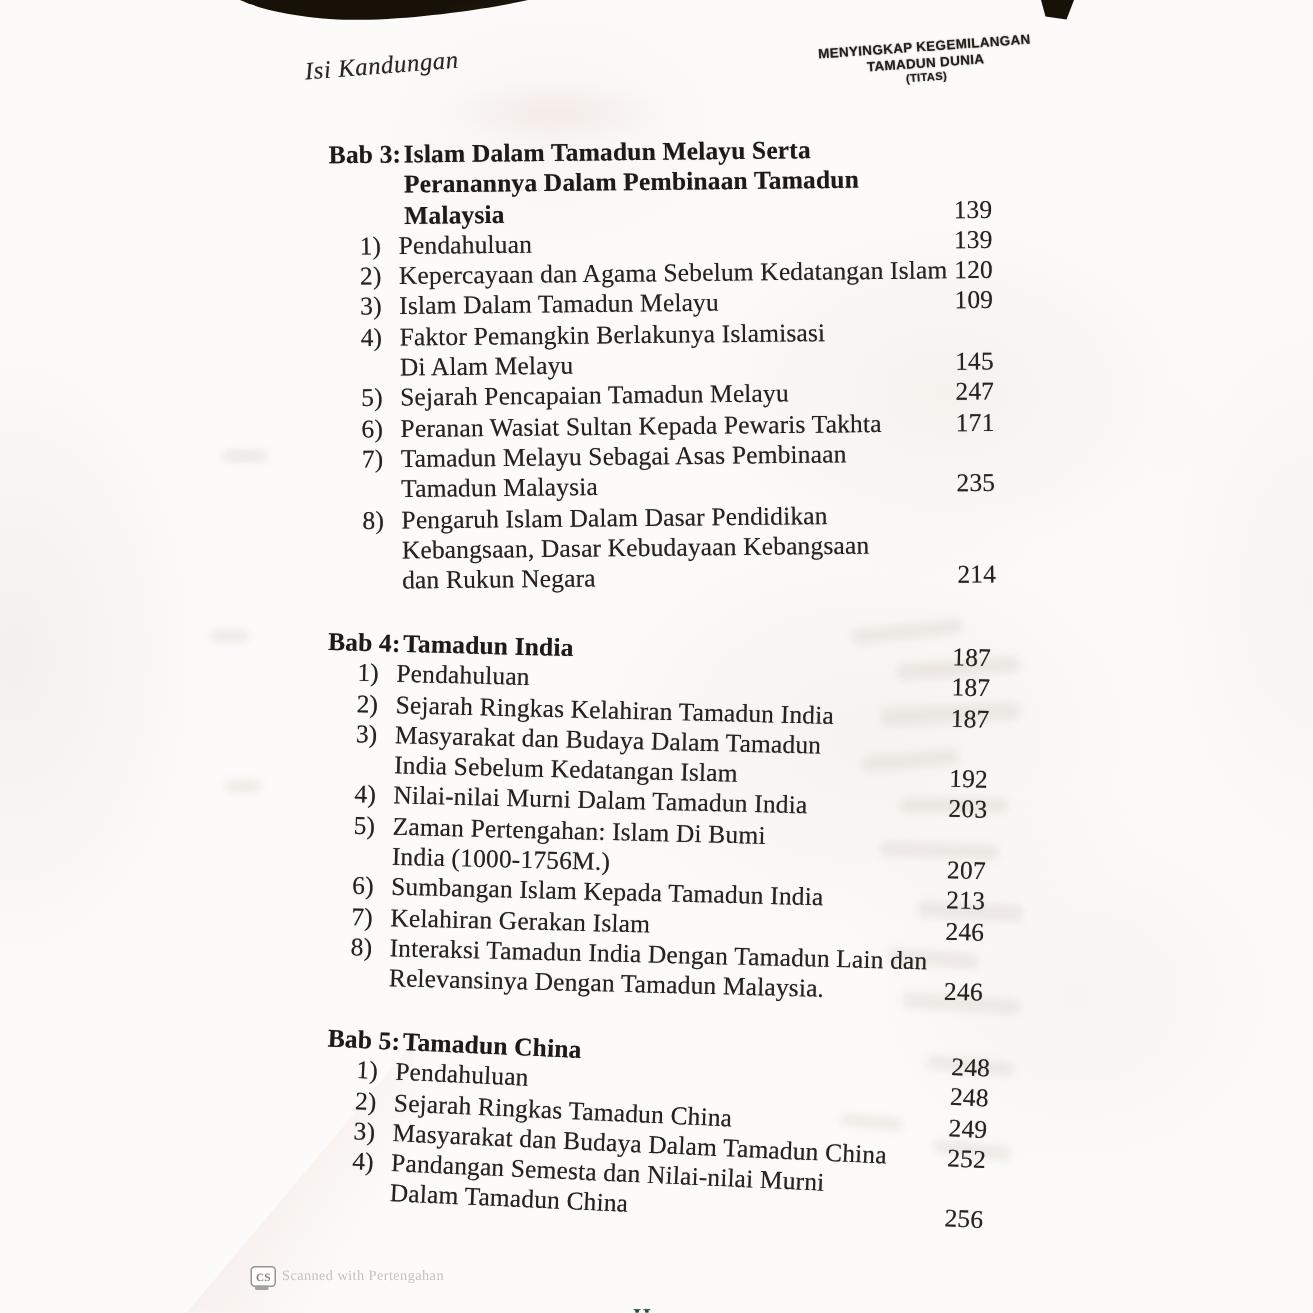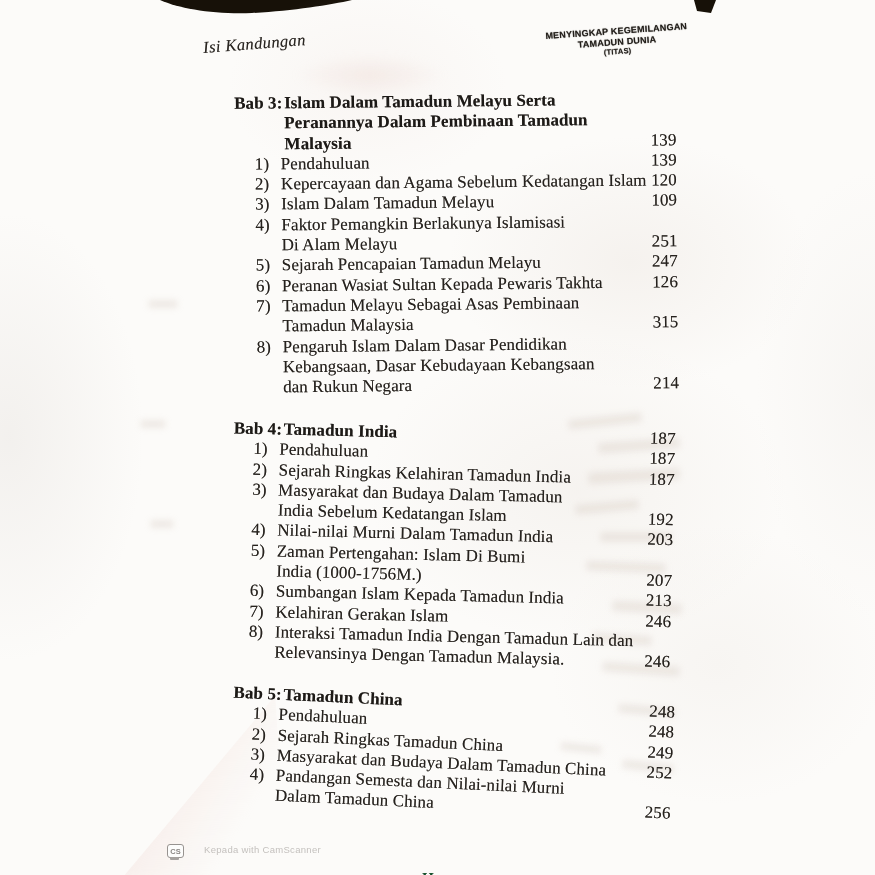--- a/index.html
+++ b/index.html
@@ -29,21 +29,21 @@
   .stamp{
     position:absolute;left:528px;top:26px;width:178px;z-index:6;
     transform:rotate(-4deg);transform-origin:center;
     text-align:center;color:#221e1a;
     font-family:"Liberation Sans","DejaVu Sans",sans-serif;
     font-weight:bold;font-size:9px;line-height:10.5px;letter-spacing:0.2px;
     text-shadow:0 0 1px rgba(34,30,26,0.65);
   }
   .stamp .s3{font-size:7.5px;}
   .toc{
-    position:absolute;left:218px;top:94px;width:460px;z-index:6;
+    position:absolute;left:203px;top:94px;width:460px;z-index:6;
     font-size:17px;line-height:20.3px;color:#26221e;letter-spacing:0.1px;
     text-shadow:0 0 0.5px rgba(38,34,30,0.55);
   }
   .chapter{position:relative;}
   .chapter.tilt-a{transform:rotate(-0.6deg);transform-origin:left top;}
   .chapter.tilt-b{transform:rotate(1.4deg);transform-origin:left top;margin-top:20px;}
   .chapter.tilt-c{transform:rotate(2.6deg);transform-origin:left top;margin-top:20px;}
   .entry{position:relative;display:flex;padding-right:46px;}
   .entry .left{display:flex;align-items:flex-start;white-space:nowrap;}
   .entry .pg{position:absolute;right:2px;bottom:0;min-width:36px;text-align:right;}
@@ -54,22 +54,22 @@
   .entry.item{padding-left:36px;}
   .entry.item .item-num{width:26px;flex:0 0 auto;}
   .folio{
     position:absolute;left:422px;top:832px;z-index:6;
     font-weight:bold;font-size:14px;letter-spacing:1px;color:#14532d;
     text-shadow:0 0 0.5px rgba(38,34,30,0.5);
     margin-top:39px;
   }
   .watermark{
     position:absolute;left:167px;top:844px;z-index:7;
-    display:flex;align-items:flex-start;gap:22px;
-    font-family:Liberation Sans, sans-serif;
+    display:flex;align-items:center;gap:6px;
+    font-family:Liberation Serif, serif;
   }
   .cs-badge{position:relative;width:15px;height:14px;flex:0 0 auto;}
   .cs-box{
     width:15px;height:12px;border:1.6px solid #979390;border-radius:3px;
     display:flex;align-items:center;justify-content:center;
     font-size:7.5px;font-weight:bold;color:#8a8683;background:#fdfdfc;
   }
   .cs-tab{position:absolute;left:3px;bottom:-2px;width:9px;height:3px;background:#a5a19e;border-radius:1px;}
   .wm-text{font-size:9.5px;color:#c4c1be;letter-spacing:0.3px;}
   .smudge-pink{
@@ -163,49 +163,49 @@
         <span class="pg">109</span>
       </div>
       <div class="entry item">
         <div class="left">
           <span class="item-num">4)</span>
           <div class="lines">
             <div class="line">Faktor Pemangkin Berlakunya Islamisasi</div>
             <div class="line">Di Alam Melayu</div>
           </div>
         </div>
-        <span class="pg">251</span>
+        <span class="pg">145</span>
       </div>
       <div class="entry item">
         <div class="left">
           <span class="item-num">5)</span>
           <div class="lines">
             <div class="line">Sejarah Pencapaian Tamadun Melayu</div>
           </div>
         </div>
         <span class="pg">247</span>
       </div>
       <div class="entry item">
         <div class="left">
           <span class="item-num">6)</span>
           <div class="lines">
             <div class="line">Peranan Wasiat Sultan Kepada Pewaris Takhta</div>
           </div>
         </div>
-        <span class="pg">126</span>
+        <span class="pg">171</span>
       </div>
       <div class="entry item">
         <div class="left">
           <span class="item-num">7)</span>
           <div class="lines">
             <div class="line">Tamadun Melayu Sebagai Asas Pembinaan</div>
             <div class="line">Tamadun Malaysia</div>
           </div>
         </div>
-        <span class="pg">315</span>
+        <span class="pg">235</span>
       </div>
       <div class="entry item">
         <div class="left">
           <span class="item-num">8)</span>
           <div class="lines">
             <div class="line">Pengaruh Islam Dalam Dasar Pendidikan</div>
             <div class="line">Kebangsaan, Dasar Kebudayaan Kebangsaan</div>
             <div class="line">dan Rukun Negara</div>
           </div>
         </div>
@@ -348,14 +348,14 @@
     </section>
   </div>
 
 <div class="folio">II</div>
 
 <div class="watermark">
   <span class="cs-badge">
     <span class="cs-box">CS</span>
     <span class="cs-tab"></span>
   </span>
-  <span class="wm-text">Kepada with CamScanner</span>
+  <span class="wm-text">Scanned with Pertengahan</span>
 </div>
 
 </body></html>

